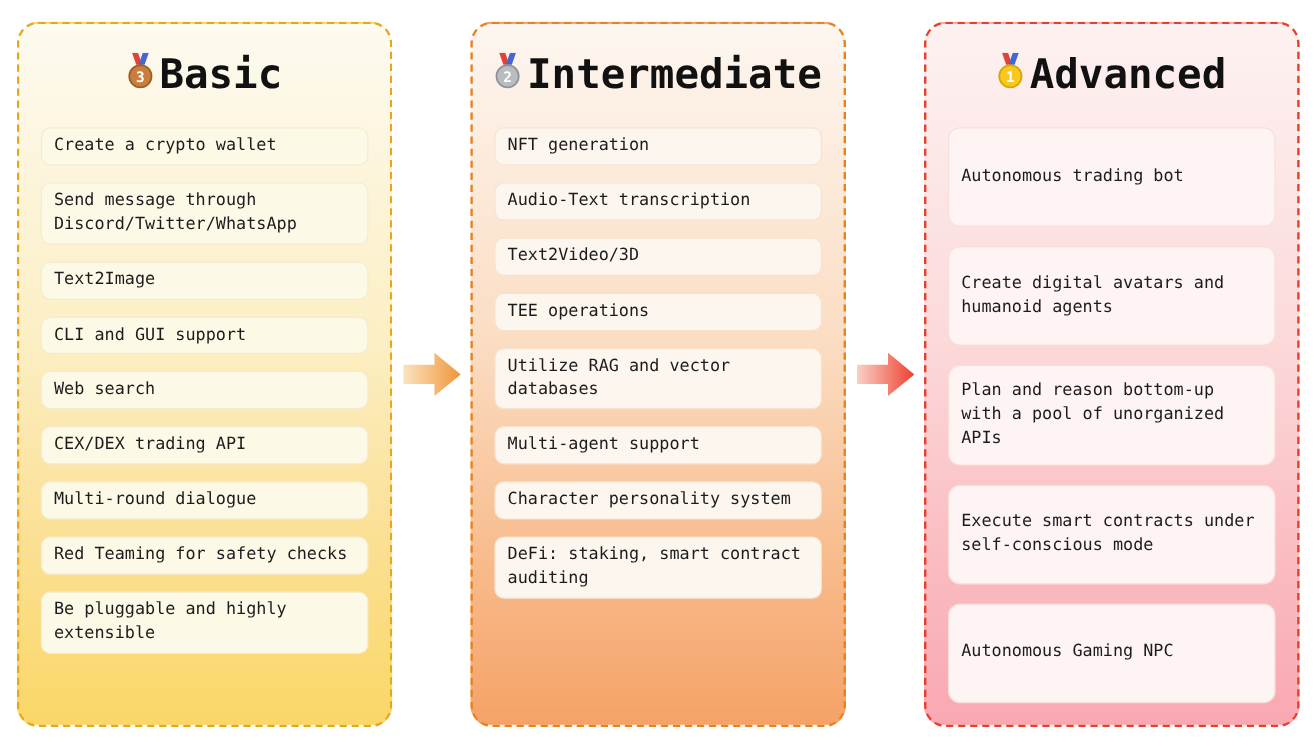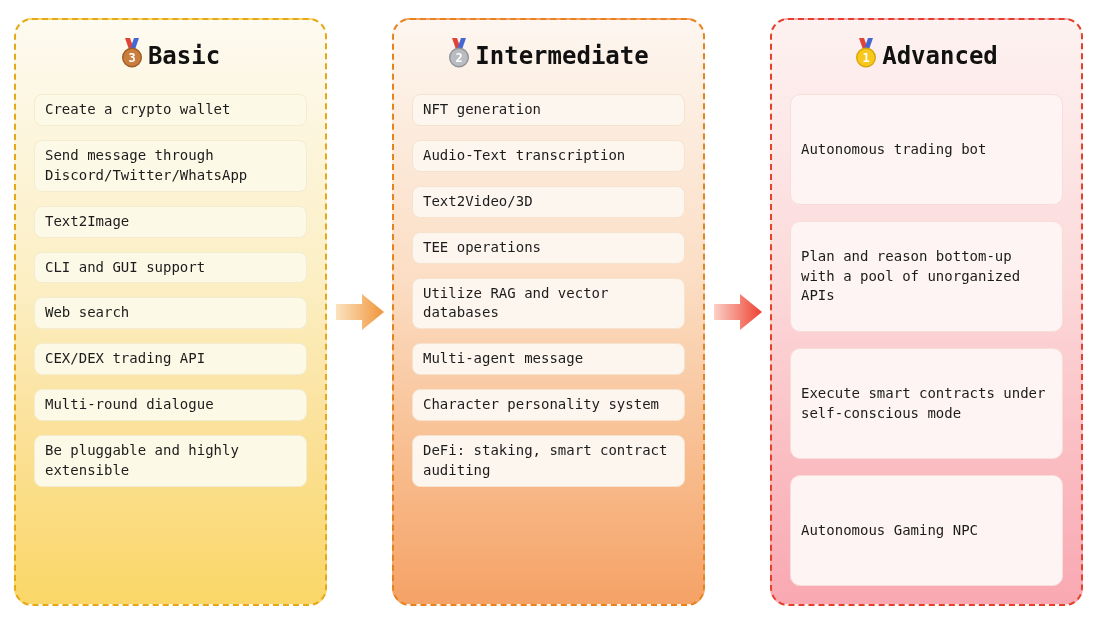--- a/index.html
+++ b/index.html
@@ -39,21 +39,21 @@
     background: linear-gradient(180deg, #fdf2f1 0%, #fcd9da 45%, #fabdc2 75%, #f9a8b2 100%);
   }
   .title-row {
     display: flex;
     align-items: center;
     justify-content: center;
     gap: 5px;
     margin: 8px 0 24px 0;
   }
   .title {
-    font-size: 24px;
+    font-size: 34px;
     font-weight: 700;
     color: #111111;
     letter-spacing: 0px;
     white-space: nowrap;
   }
   .medal { flex: 0 0 auto; margin-top: -6px; }
   .items {
     flex: 1;
     display: flex;
     flex-direction: column;
@@ -110,20 +110,21 @@
       <span class="title">Basic</span>
     </div>
     <div class="items">
         <div class="item">Create a crypto wallet</div>
         <div class="item">Send message through Discord/Twitter/WhatsApp</div>
         <div class="item">Text2Image</div>
         <div class="item">CLI and GUI support</div>
         <div class="item">Web search</div>
         <div class="item">CEX/DEX trading API</div>
         <div class="item">Multi-round dialogue</div>
+        <div class="item">Red Teaming for safety checks</div>
         <div class="item">Be pluggable and highly extensible</div>
       </div>
   </div>
 
   <div class="arrow-gap">
     <svg width="48" height="36" viewBox="0 0 48 36">
       <defs>
         <linearGradient id="ag1" x1="0" y1="0" x2="1" y2="0">
           <stop offset="0" stop-color="#fbe3c0"></stop>
           <stop offset="1" stop-color="#f0953a"></stop>
@@ -142,21 +143,21 @@
         <text x="11" y="24" text-anchor="middle" font-size="12" font-weight="bold" fill="#ffffff">2</text>
       </svg>
       <span class="title">Intermediate</span>
     </div>
     <div class="items">
         <div class="item">NFT generation</div>
         <div class="item">Audio-Text transcription</div>
         <div class="item">Text2Video/3D</div>
         <div class="item">TEE operations</div>
         <div class="item">Utilize RAG and vector databases</div>
-        <div class="item">Multi-agent message</div>
+        <div class="item">Multi-agent support</div>
         <div class="item">Character personality system</div>
         <div class="item">DeFi: staking, smart contract auditing</div>
       </div>
   </div>
 
   <div class="arrow-gap">
     <svg width="48" height="36" viewBox="0 0 48 36">
       <defs>
         <linearGradient id="ag2" x1="0" y1="0" x2="1" y2="0">
           <stop offset="0" stop-color="#fbd0c8"></stop>
@@ -172,19 +173,20 @@
       <svg class="medal" width="22" height="30" viewBox="0 0 22 30">
         <path d="M4 0 L9 0 L12.5 10 L7.5 10 Z" fill="#e04438"></path>
         <path d="M13 0 L18 0 L14.5 10 L9.5 10 Z" fill="#4667d2"></path>
         <circle cx="11" cy="19.5" r="9.3" fill="#f7c91e" stroke="#d9a404" stroke-width="1.4"></circle>
         <text x="11" y="24" text-anchor="middle" font-size="12" font-weight="bold" fill="#ffffff">1</text>
       </svg>
       <span class="title">Advanced</span>
     </div>
     <div class="items">
         <div class="item">Autonomous trading bot</div>
+        <div class="item">Create digital avatars and humanoid agents</div>
         <div class="item">Plan and reason bottom-up with a pool of unorganized APIs</div>
         <div class="item">Execute smart contracts under self-conscious mode</div>
         <div class="item">Autonomous Gaming NPC</div>
       </div>
   </div>
 
 </div>
 
 </body></html>

